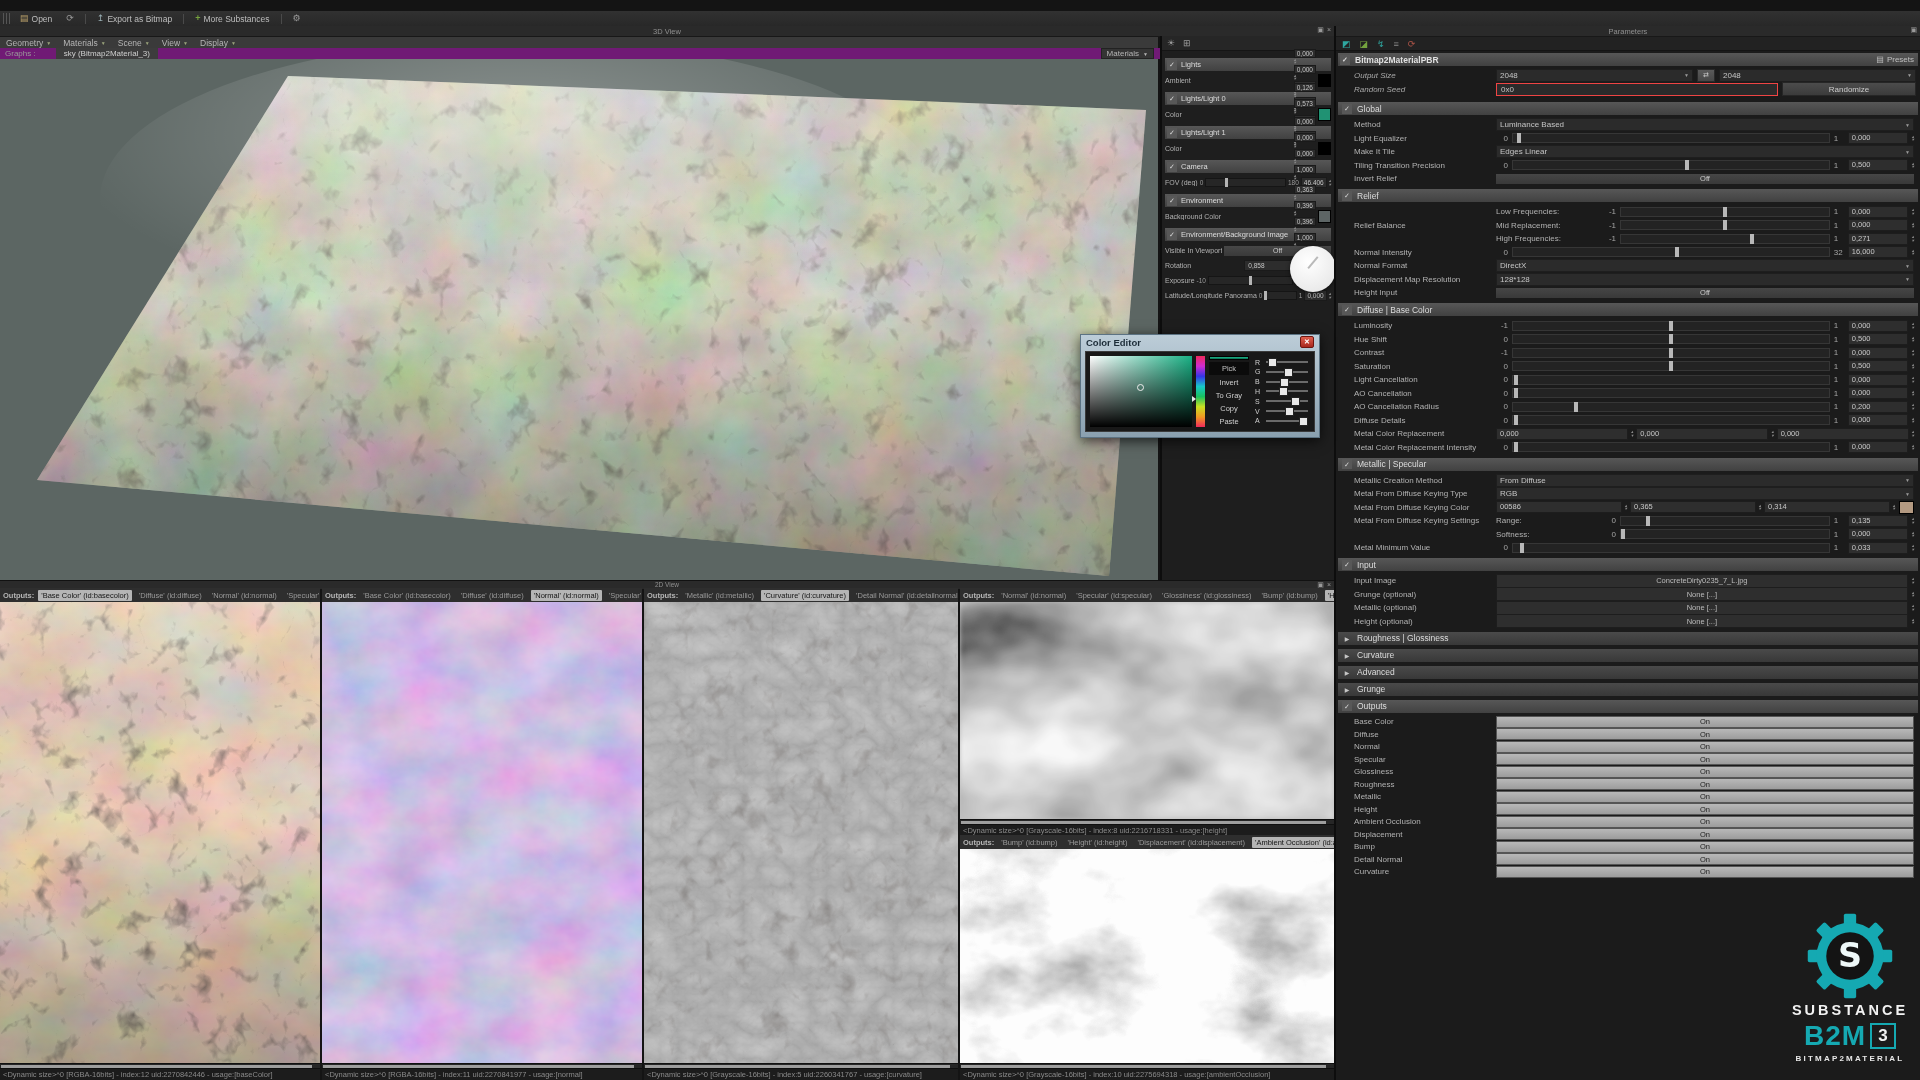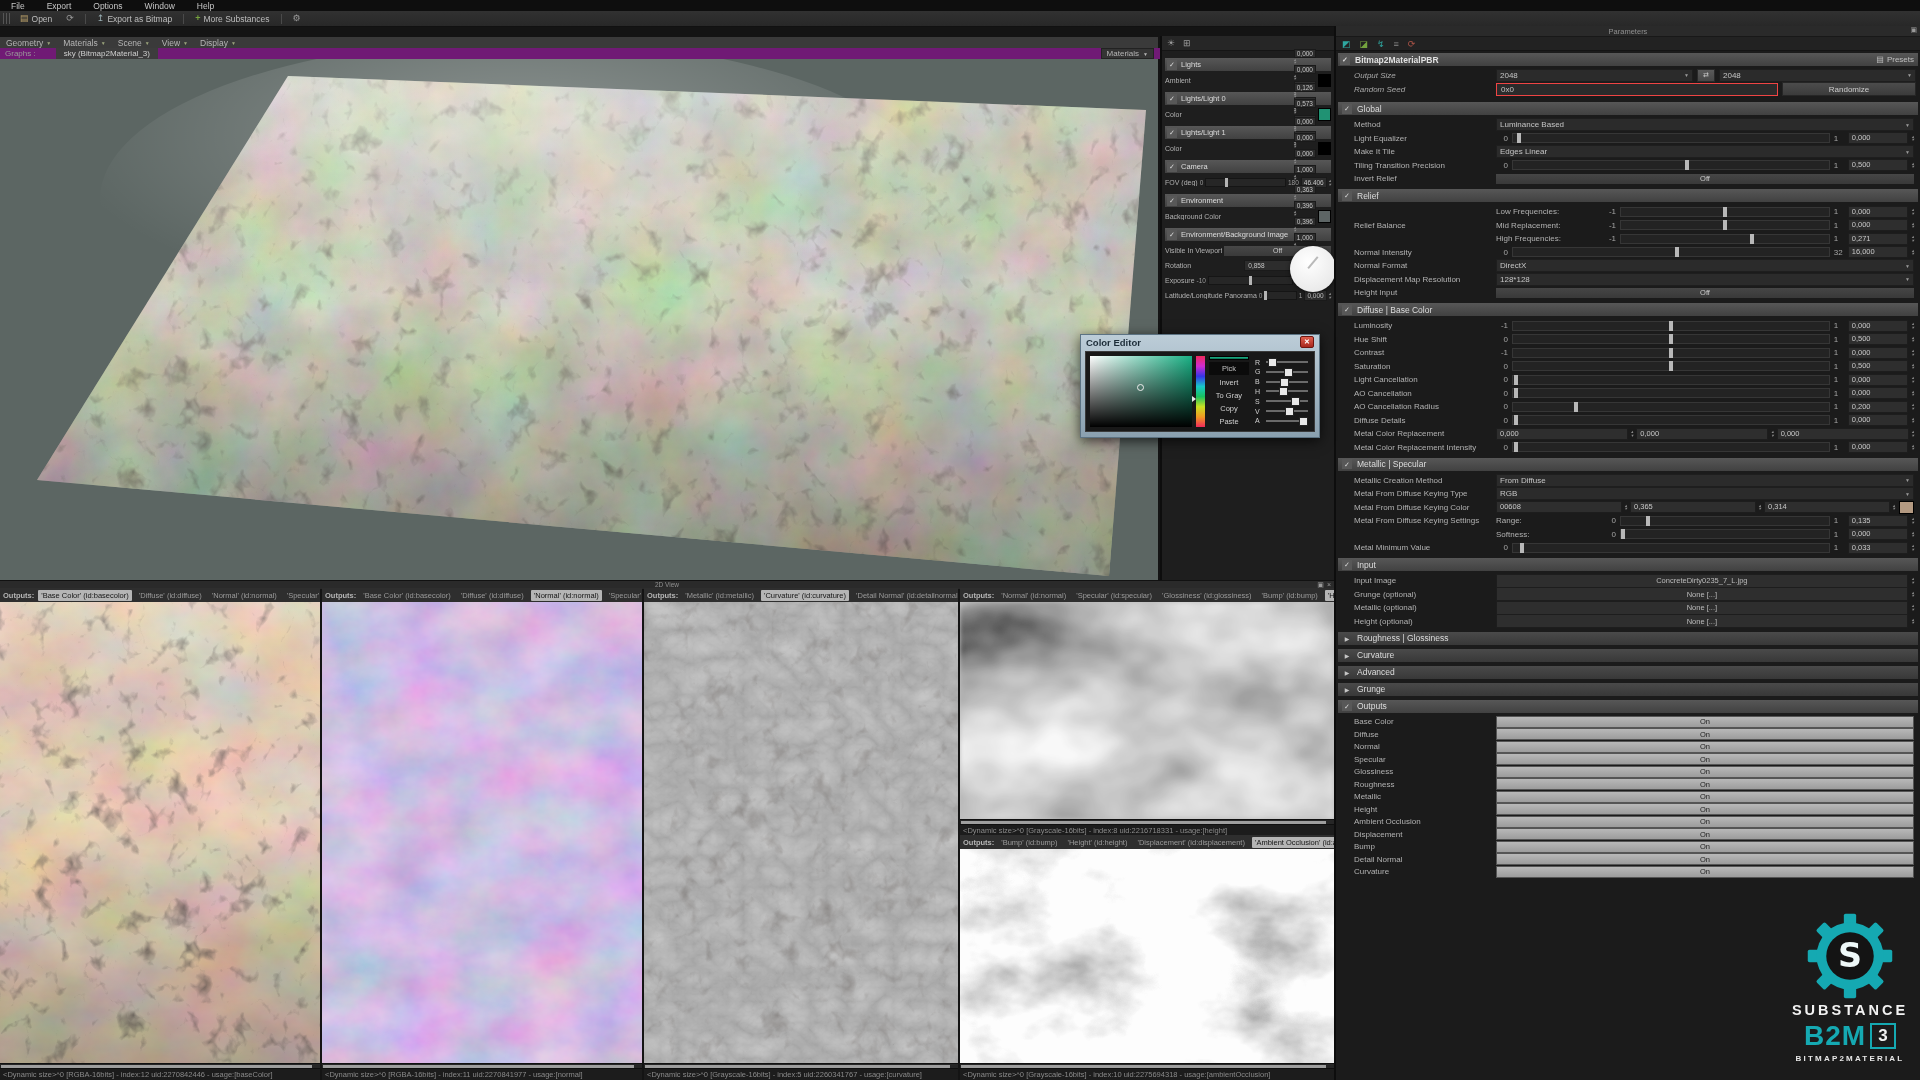--- a/index.html
+++ b/index.html
@@ -163,27 +163,20 @@
         <stop offset="100%" stop-color="#ffffff" stop-opacity="0"></stop>
       </radialGradient>
       <linearGradient id="lg-shade" x1="0" y1="0" x2="0" y2="1">
         <stop offset="0%" stop-color="#ffffff" stop-opacity="0.18"></stop>
         <stop offset="45%" stop-color="#000000" stop-opacity="0"></stop>
         <stop offset="100%" stop-color="#000000" stop-opacity="0.3"></stop>
       </linearGradient>
     </defs>
   </svg>
 
-  <div id="menubar" class="abs">
-      <span class="menu-item">File</span>
-      <span class="menu-item">Export</span>
-      <span class="menu-item">Options</span>
-      <span class="menu-item">Window</span>
-      <span class="menu-item">Help</span>
-    </div>
 
   <div id="toolbar" class="abs">
     <div class="tb-grip"></div>
   <span class="tb-item">
         <span class="tb-ico" style="color: rgb(185, 160, 106);">▤</span>
         <span>Open</span>
       </span>
       <span class="tb-item">
         <span class="tb-ico" style="color: rgb(154, 154, 154);">⟳</span>
       </span>
@@ -196,20 +189,27 @@
       <span class="tb-item">
         <span class="tb-ico" style="color: rgb(118, 163, 62); font-weight: bold;">+</span>
         <span>More Substances</span>
       </span>
       <span class="tb-sep"></span>
       <span class="tb-item">
         <span class="tb-ico" style="color: rgb(154, 154, 154);">⚙</span>
       </span>
     </div>
 
+  <div id="v3d-titlebar" class="abs">
+    <div class="strip-title">3D View</div>
+    <div class="strip-icons">
+      <span>▣</span>
+      <span>×</span>
+    </div>
+  </div>
 
   <div id="v3d-menurow" class="abs">
       <span class="v3dmenu">
         <span>Geometry</span>
         <span class="arr">▼</span>
       </span>
       <span class="v3dmenu">
         <span>Materials</span>
         <span class="arr">▼</span>
       </span>
@@ -754,21 +754,21 @@
         <div class="prow">
           <span class="lbl">Metal From Diffuse Keying Type</span>
           <span class="dd">
             <span>RGB</span>
             <span class="ddarr">▼</span>
           </span>
         </div>
         <div class="prow">
           <span class="lbl">Metal From Diffuse Keying Color</span>
           <span class="cvals">
-            <span class="val cval">00608</span>
+            <span class="val cval">00586</span>
             <span class="step">
               <i>▴</i>
               <i>▾</i>
             </span>
             <span class="val cval">0,365</span>
             <span class="step">
               <i>▴</i>
               <i>▾</i>
             </span>
             <span class="val cval">0,314</span>

